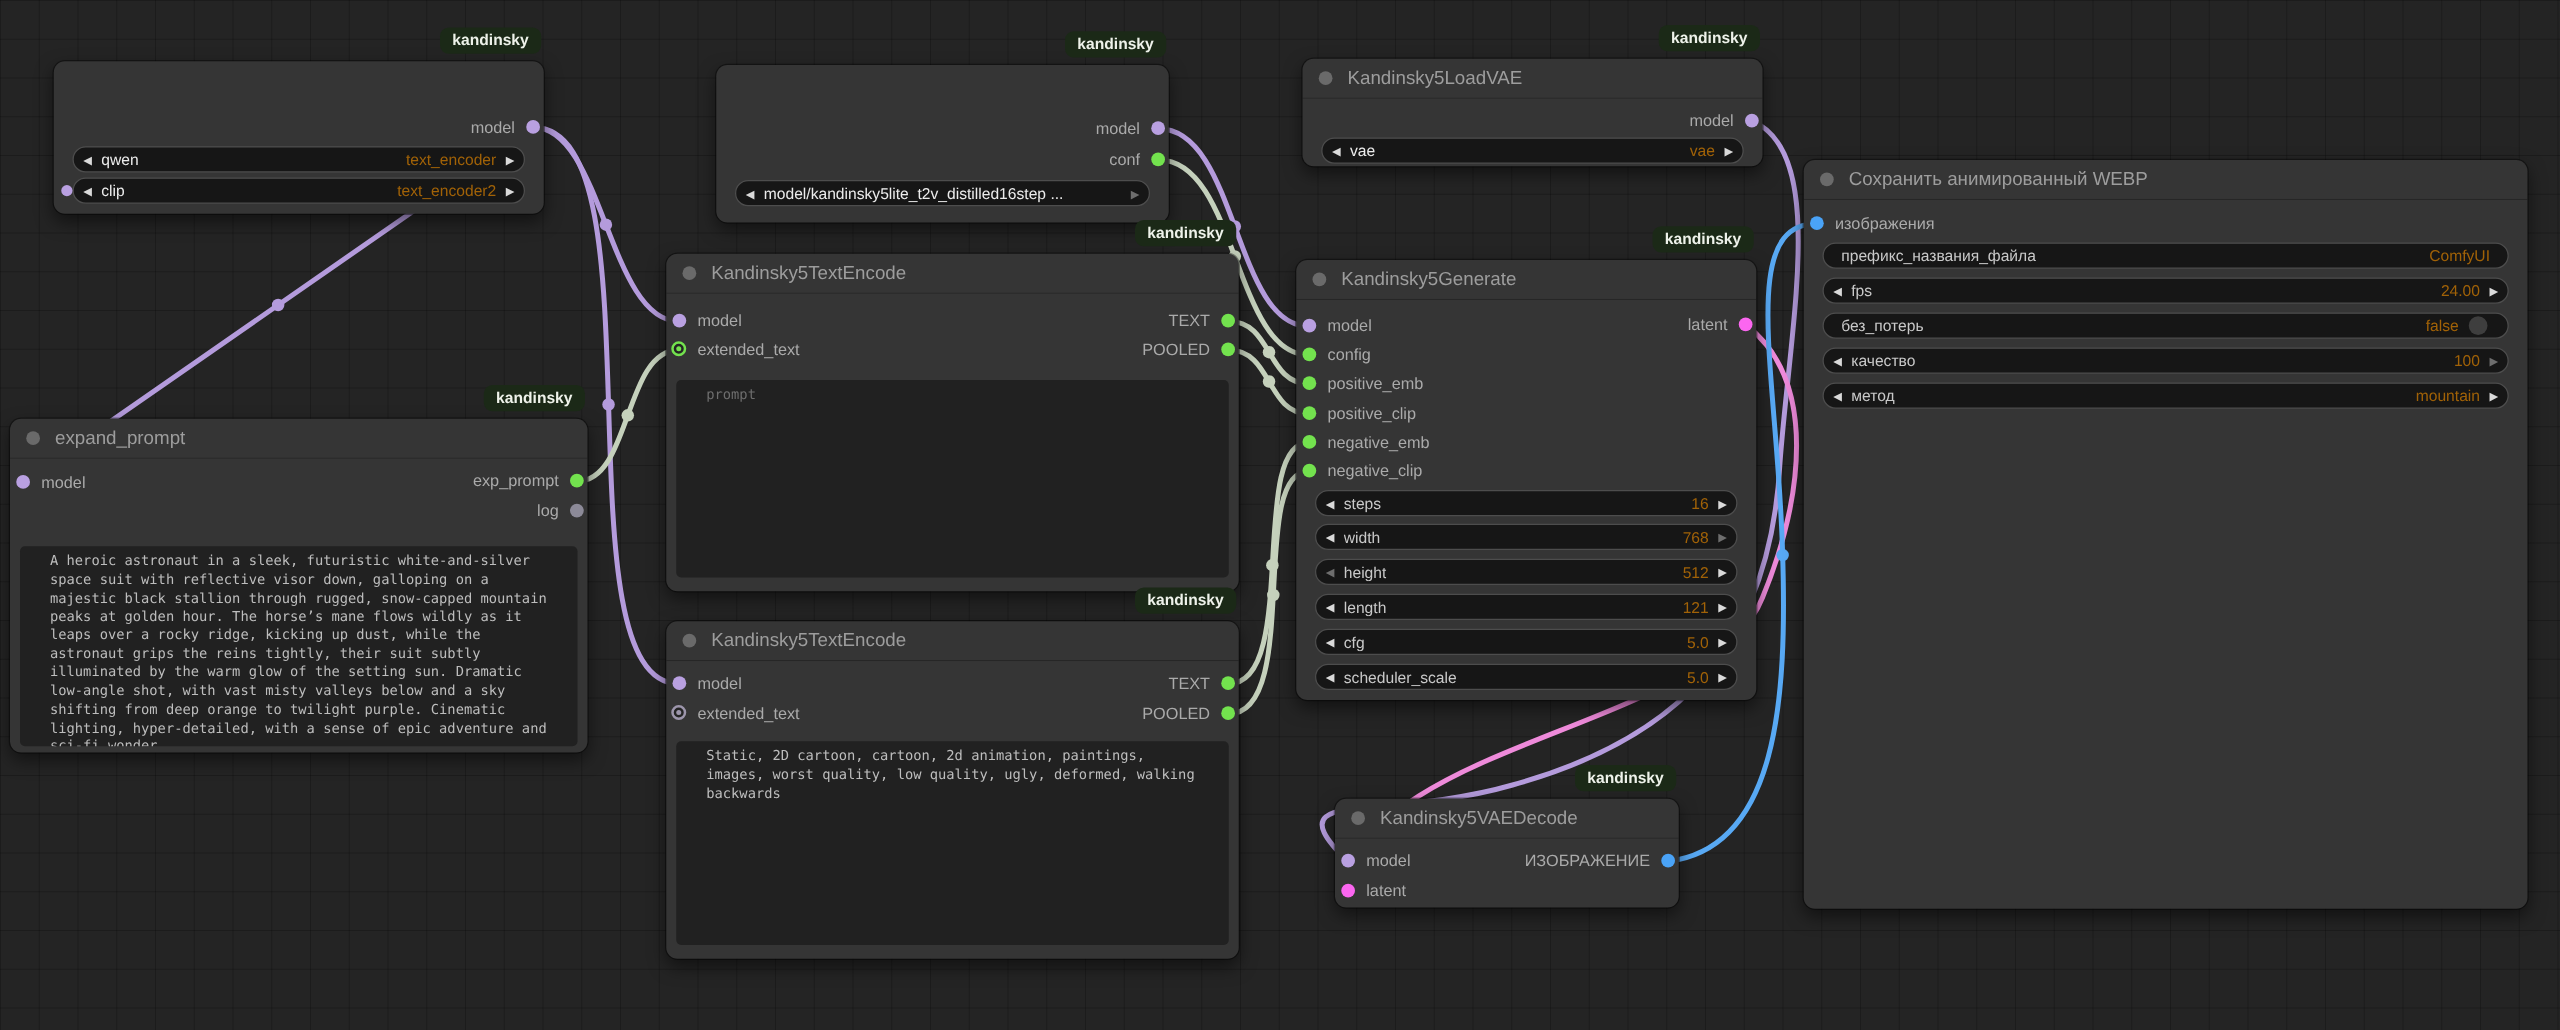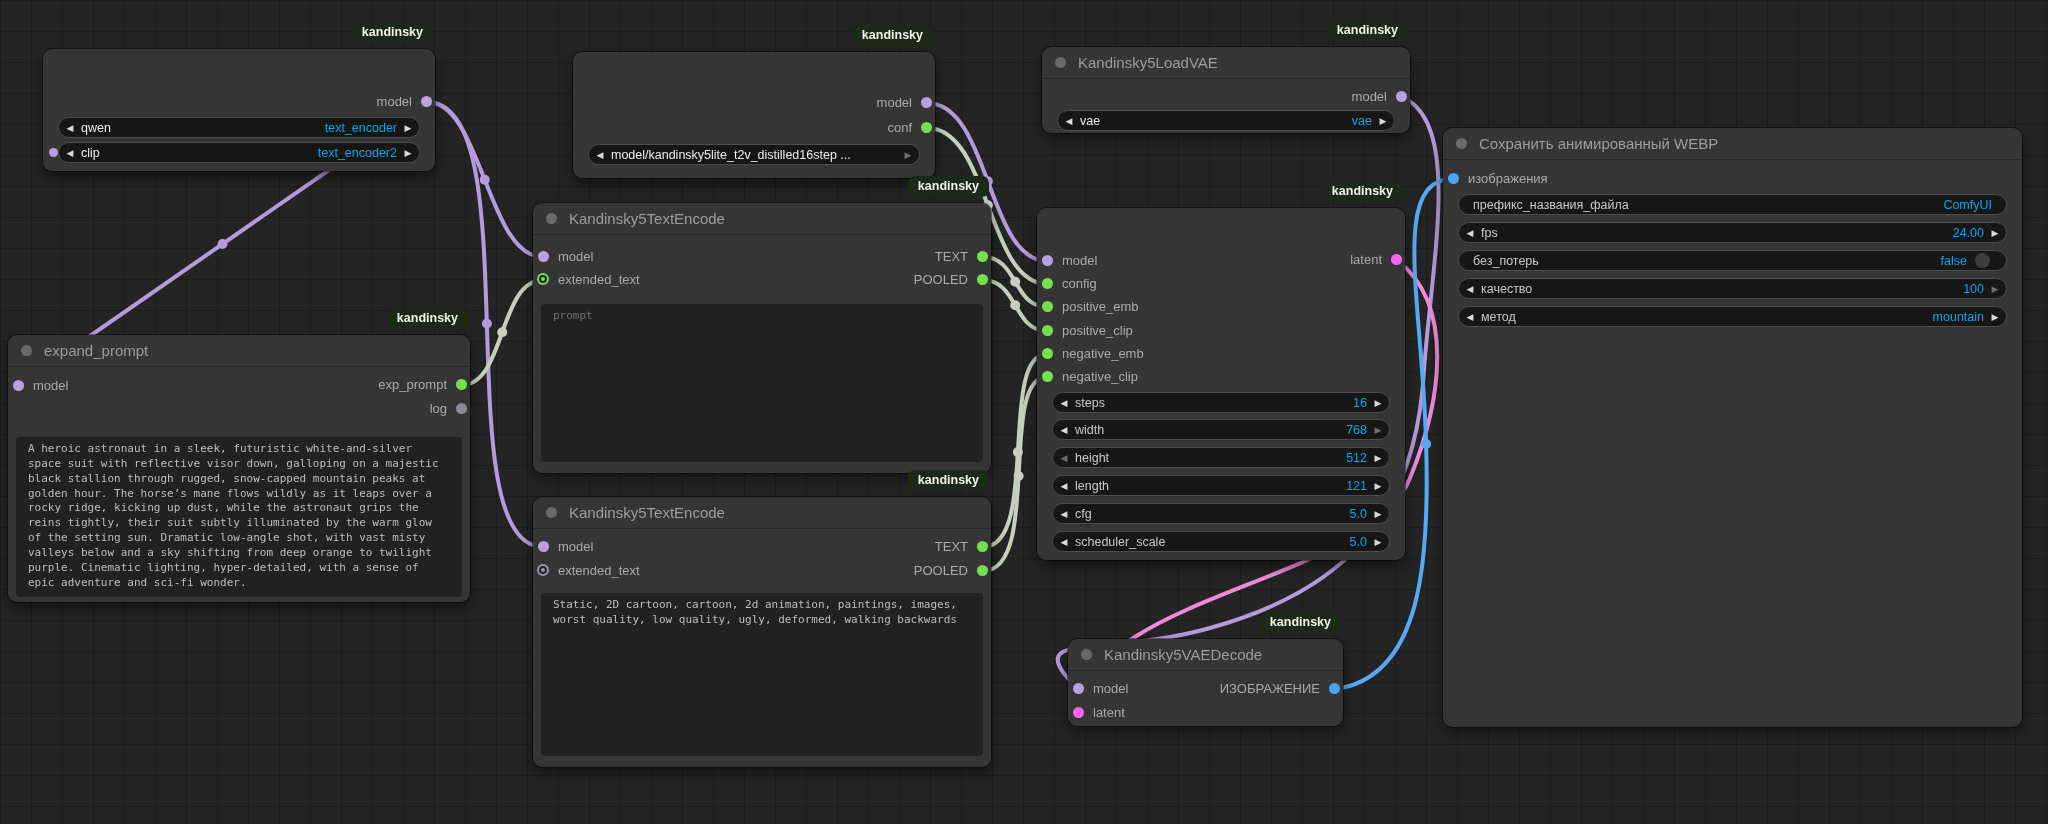--- a/index.html
+++ b/index.html
@@ -39,28 +39,28 @@
   .widget{
     position:absolute;left:15px;right:15px;height:21px;box-sizing:border-box;
     background:#161616;border:1px solid #4d4d4d;border-radius:11px;
     display:flex;align-items:center;font-size:12.5px;color:#c9c9c9;
   }
   .widget .arrow{flex:0 0 auto;width:22px;text-align:center;font-size:9px;color:#dadada;cursor:pointer;}
   .widget .arrow.dim{color:#6e6e6e;}
   .widget .wleft{flex:0 1 auto;color:#c9c9c9;white-space:nowrap;overflow:hidden;}
   .widget .wleft.val{color:#ececec;}
   .widget .spacer{flex:1 1 auto;}
-  .widget .wvalue{flex:0 0 auto;color:#0ea5e9;white-space:nowrap;padding-left:37px;}
+  .widget .wvalue{flex:0 0 auto;color:#a16207;white-space:nowrap;padding-left:37px;}
   .widget .pad{flex:0 0 14px;}
   .widget .knob{flex:0 0 auto;width:15px;height:15px;border-radius:50%;background:#3e3e3e;margin:0 2px 0 8px;}
   .wslot{position:absolute;left:-10px;top:5px;width:9px;height:9px;border-radius:50%;}
   textarea.parea{
     position:absolute;left:8px;right:8px;box-sizing:border-box;
     background:#212121;border:none;border-radius:4px;outline:none;resize:none;
-    color:#bdbdbd;font:11px/1.35 "DejaVu Sans Mono",monospace;padding:5px 12px;
+    color:#bdbdbd;font:11px/1.35 "DejaVu Sans Mono",monospace;padding:5px 24px;
     white-space:pre-wrap;overflow:hidden;
   }
   textarea.parea::placeholder{color:#6e6e6e;}
 </style>
 </head>
 <body>
 
 <div id="canvas">
   <svg id="links-svg" xmlns="http://www.w3.org/2000/svg">
       <path d="M427,102 C482,102 487,257 543,257" fill="none" stroke="#b49bdc" stroke-width="4"></path>
@@ -215,20 +215,24 @@
           <span class="lbl">TEXT</span>
         </div>
         <div class="slot out" style="top: 64px;">
           <span class="dot" style="background: rgb(115, 226, 78);"></span>
           <span class="lbl">POOLED</span>
         </div>
         <textarea class="parea" spellcheck="false" style="top: 96px; height: 163px;">Static, 2D cartoon, cartoon, 2d animation, paintings, images, worst quality, low quality, ugly, deformed, walking backwards</textarea>
       </div>
       <div class="node" style="left: 1037px; top: 208px; width: 368px; height: 352px;">
         <div class="badge" style="right: 2px;">kandinsky</div>
+        <div class="titlebar">
+          <span class="tdot"></span>
+          <span class="ttext">Kandinsky5Generate</span>
+        </div>
         <div class="slot in" style="top: 43px;">
           <span class="dot" style="background: rgb(185, 160, 225);"></span>
           <span class="lbl">model</span>
         </div>
         <div class="slot in" style="top: 66px;">
           <span class="dot" style="background: rgb(115, 226, 78);"></span>
           <span class="lbl">config</span>
         </div>
         <div class="slot in" style="top: 89px;">
           <span class="dot" style="background: rgb(115, 226, 78);"></span>

